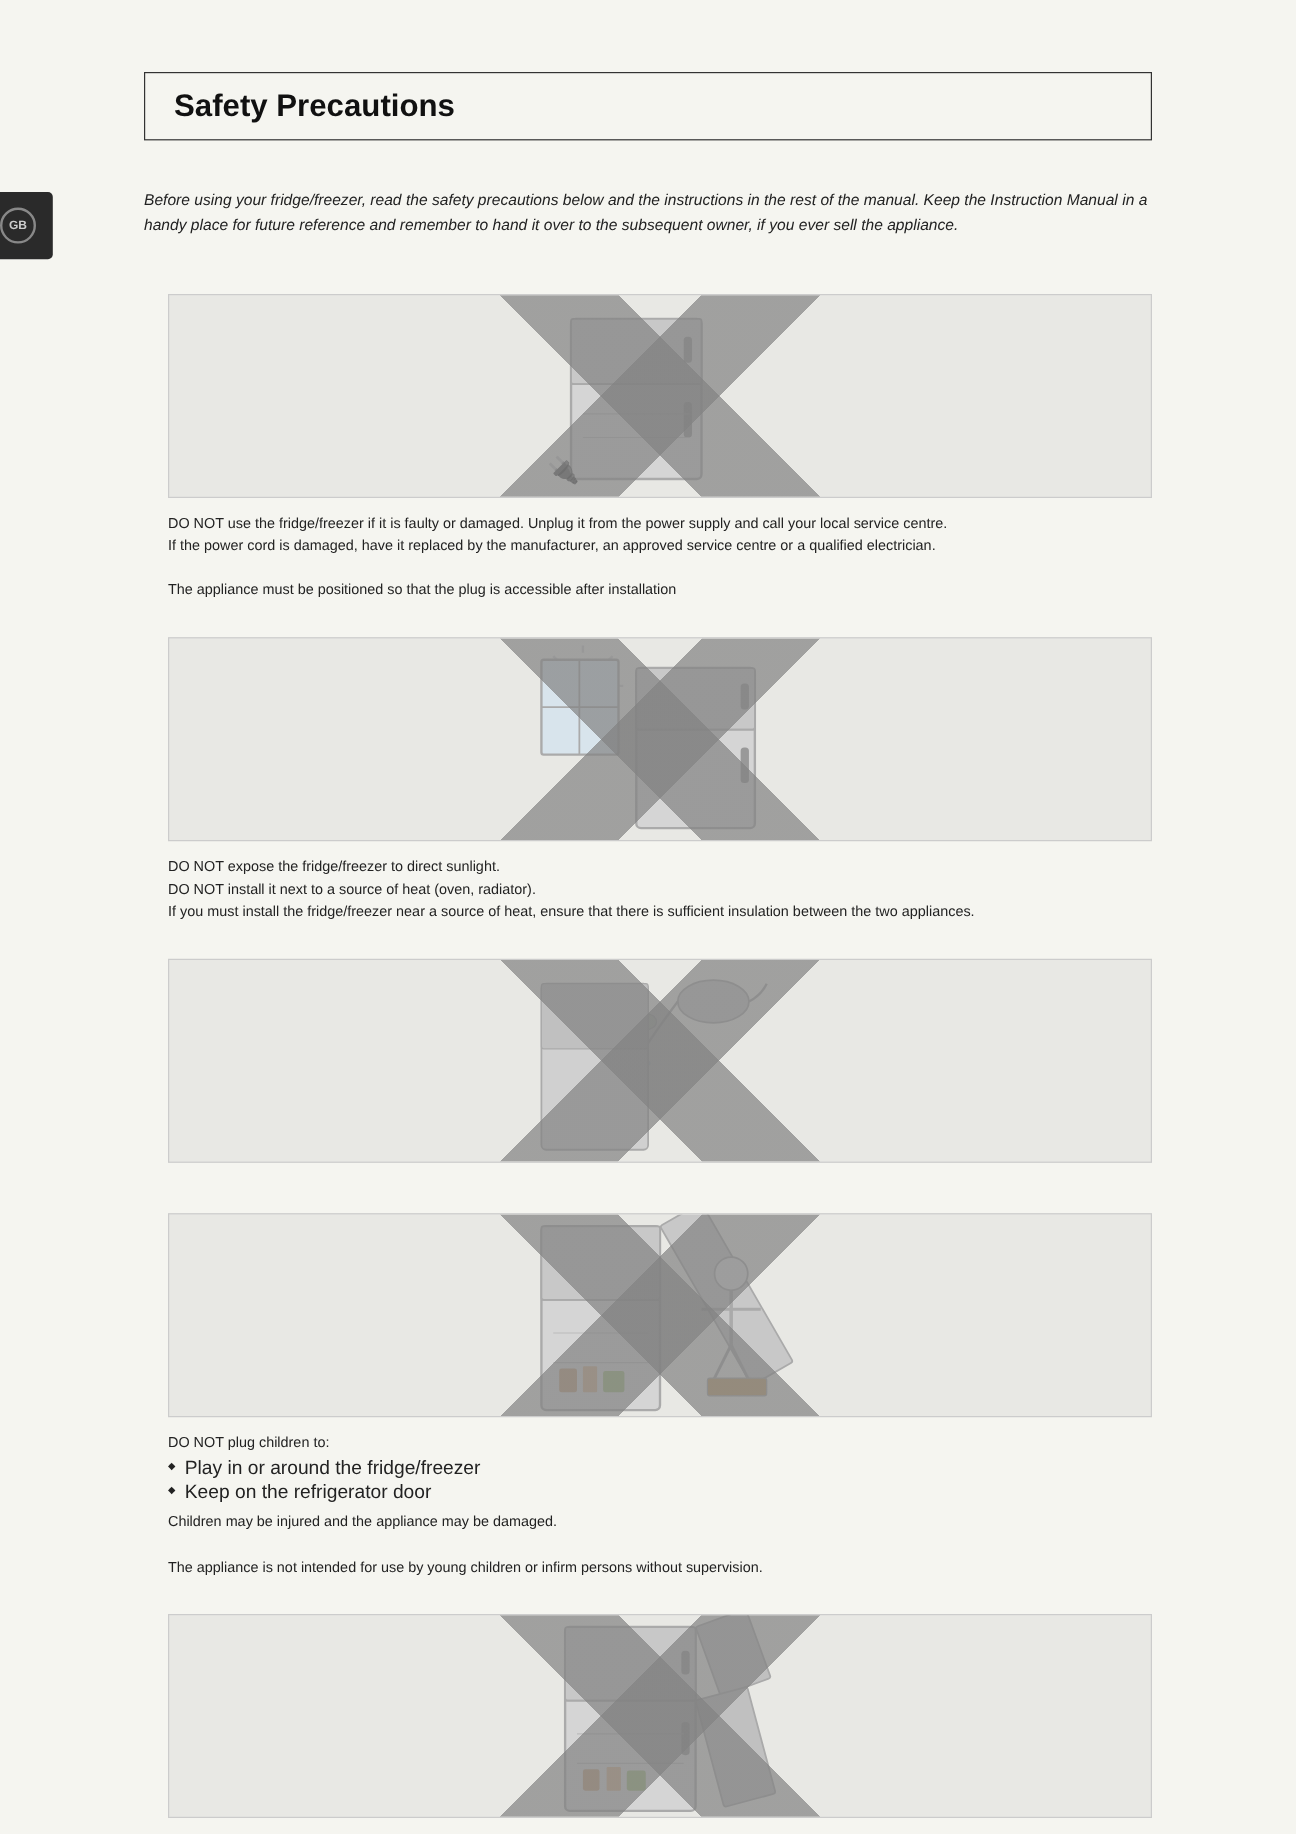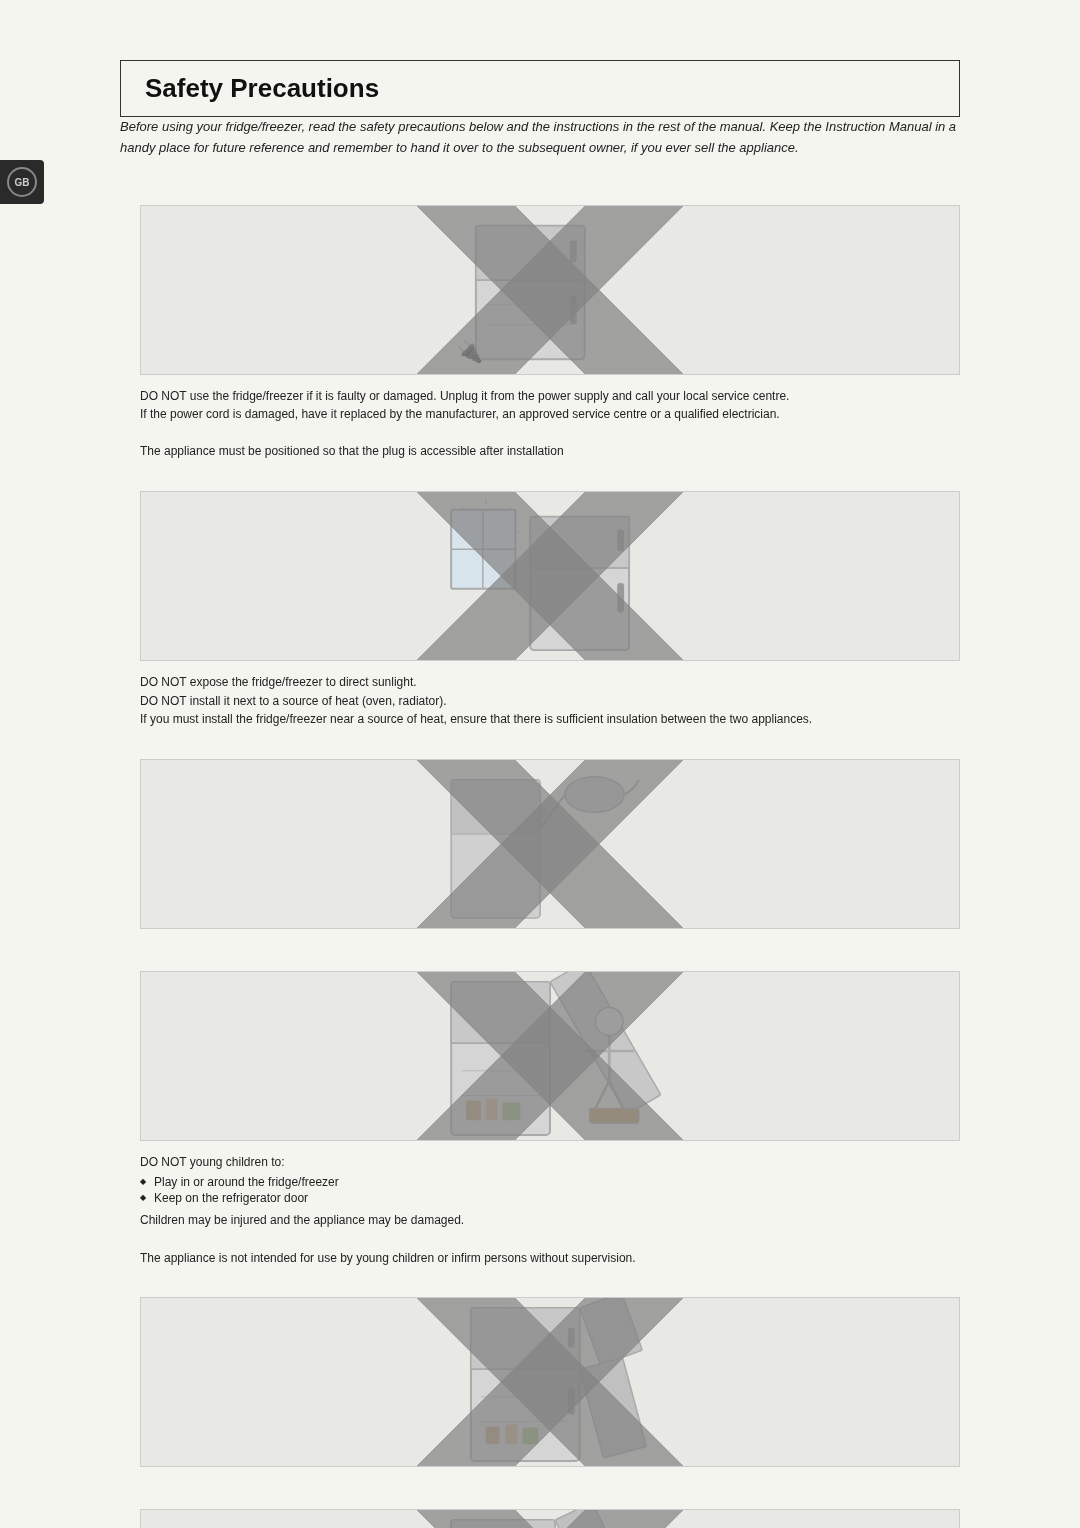--- a/index.html
+++ b/index.html
@@ -21,24 +21,23 @@
       padding: 0;
     }
 
     .gb-tab {
       position: absolute;
       left: 0;
       top: 160px;
       background: #2a2a2a;
       color: white;
       width: 44px;
-      height: 44px;
+      height: 56px;
       display: flex;
       align-items: center;
-      justify-content: center;
       font-size: 11px;
       font-weight: bold;
       border-radius: 0 4px 4px 0;
       z-index: 10;
     }
 
     .gb-circle {
       width: 30px;
       height: 30px;
       border: 2px solid #888;
@@ -50,20 +49,21 @@
       color: #ccc;
     }
 
     .content {
       padding: 60px 120px 80px 120px;
     }
 
     .title-box {
       border: 1.5px solid #333;
       padding: 12px 24px;
+      margin-bottom: 40px;
     }
 
     .title-text {
       font-size: 26px;
       font-weight: bold;
       color: #111;
     }
 
     .intro-text {
       font-size: 13px;
@@ -116,21 +116,21 @@
     .bullet-list {
       list-style: none;
       margin: 4px 0;
       padding-left: 0;
     }
 
     .bullet-list li {
       padding-left: 14px;
       position: relative;
       margin-bottom: 2px;
-      font-size: 12px;
+      font-size: 16px;
       color: #222;
     }
 
     .bullet-list li::before {
       content: '◆';
       position: absolute;
       left: 0;
       font-size: 8px;
       top: 2px;
     }
@@ -271,21 +271,21 @@
             <circle cx="170" cy="50" r="14" fill="#ddd" stroke="#aaa" stroke-width="1.5"></circle>
             <line x1="170" y1="64" x2="170" y2="110" stroke="#aaa" stroke-width="3"></line>
             <line x1="145" y1="80" x2="195" y2="80" stroke="#aaa" stroke-width="2.5"></line>
             <line x1="170" y1="110" x2="155" y2="140" stroke="#aaa" stroke-width="2.5"></line>
             <line x1="170" y1="110" x2="185" y2="140" stroke="#aaa" stroke-width="2.5"></line>
 
             <rect x="150" y="138" width="50" height="15" rx="2" fill="#c0a070" stroke="#aaa" stroke-width="1"></rect>
           </svg>
         </div>
         <p class="section-text">
-          DO NOT young children to:
+          DO NOT plug children to:
         </p>
         <ul class="bullet-list">
           <li>Play in or around the fridge/freezer</li>
           <li>Keep on the refrigerator door</li>
         </ul>
         <p class="section-text">
           Children may be injured and the appliance may be damaged.<br><br>
           The appliance is not intended for use by young children or infirm persons without supervision.
         </p>
       </div>

